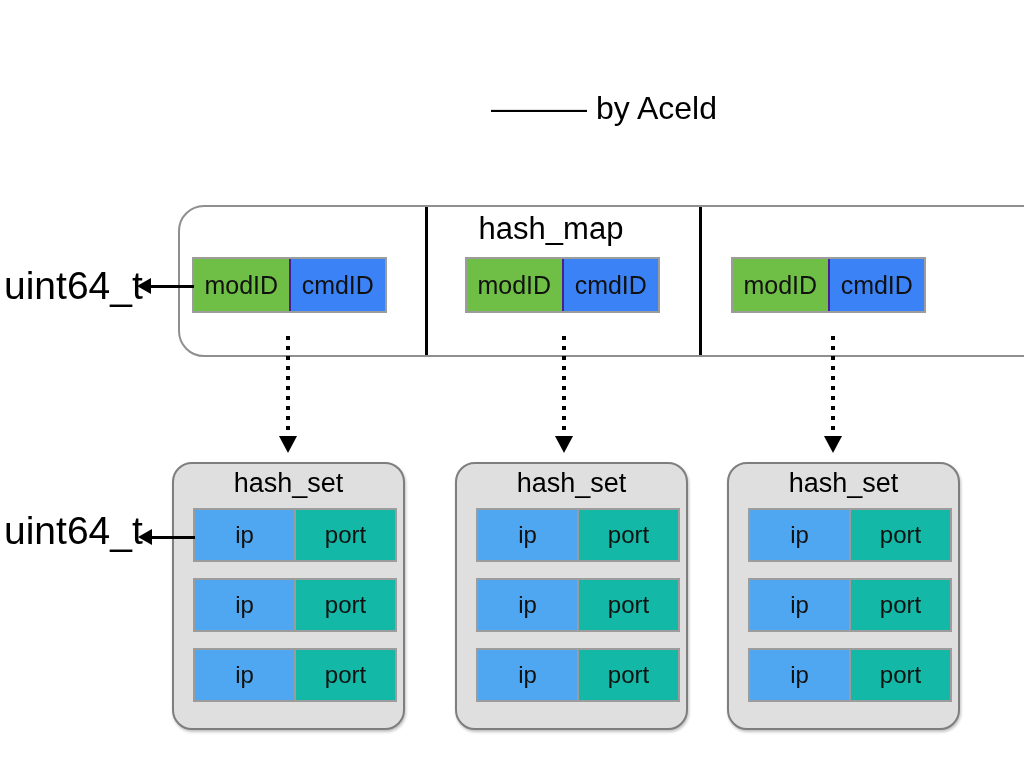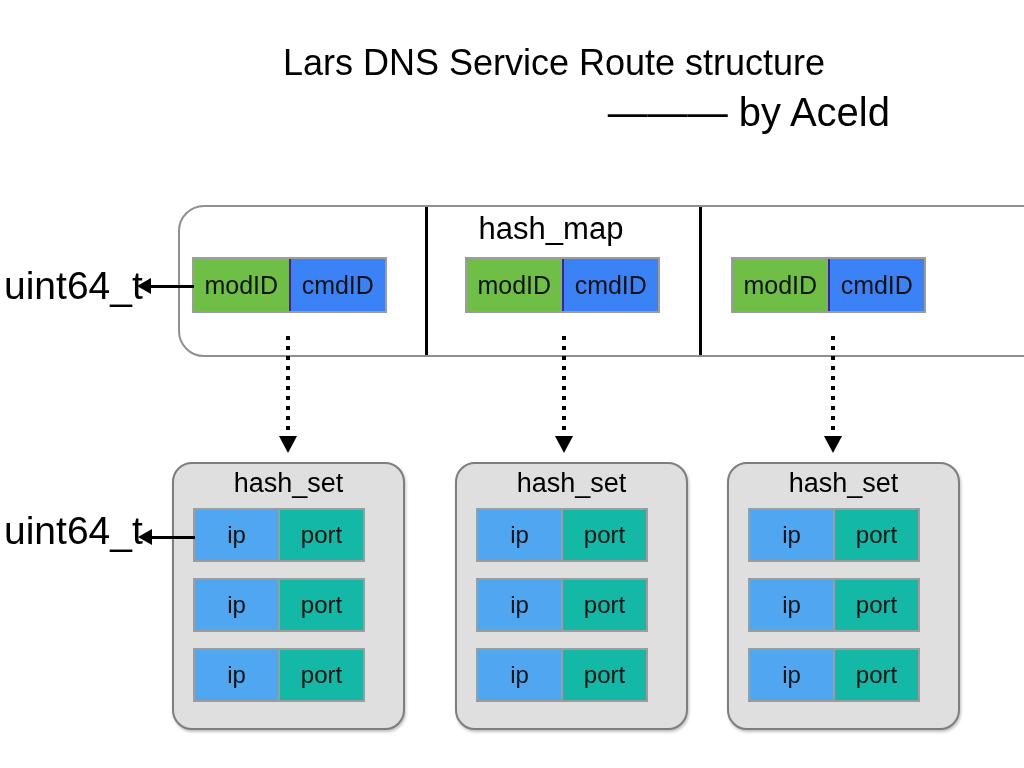--- a/index.html
+++ b/index.html
@@ -2,22 +2,22 @@
 <html><head>
 <meta charset="utf-8">
 <style>
   html,body{margin:0;padding:0;}
   body{font-family:"Liberation Sans",sans-serif;background:#fff;}
   .canvas{position:relative;width:1024px;height:768px;background:#ffffff;overflow:hidden;}
 
   
   .title-line1{position:absolute;left:254px;top:42px;width:600px;text-align:center;
     font-size:36px;color:#000;letter-spacing:0px;}
-  .title-line2{position:absolute;left:290px;top:90px;width:600px;text-align:right;
-    font-size:40px;color:#000;}
+  .title-line2{position:absolute;left:304px;top:90px;width:600px;text-align:center;
+    font-size:32px;color:#000;}
 
   
   .uint64{position:absolute;left:4px;font-size:39px;color:#000;}
   .uint64.top{top:264px;}
   .uint64.bottom{top:509px;}
 
   
   .h-line{position:absolute;height:3px;background:#000;z-index:5;}
   .h-head{position:absolute;width:0;height:0;border-top:8px solid transparent;
     border-bottom:8px solid transparent;border-right:14px solid #000;z-index:5;}
@@ -53,35 +53,34 @@
 
   
   .hashset{position:absolute;top:462px;width:233px;height:268px;background:#DFDFDF;
     border:2px solid #7e7e7e;border-radius:20px;box-sizing:border-box;
     box-shadow:1px 2px 3px rgba(0,0,0,0.25);}
   .hashset.s1{left:172px;}
   .hashset.s2{left:455px;}
   .hashset.s3{left:727px;}
   .hs-label{position:absolute;left:0;top:4px;width:100%;text-align:center;
     font-size:27px;color:#000;}
-  .row{position:absolute;left:19px;width:172px;height:54px;border:2px solid #9c9c9c;
+  .row{position:absolute;left:19px;width:204px;height:54px;border:2px solid #9c9c9c;
     box-sizing:border-box;display:flex;}
   .row .cell{flex:1;display:flex;align-items:center;justify-content:center;
     font-size:24px;color:#111;}
   .row .cell.first{border-right:2px solid #9c9c9c;}
   .row.r1{top:44px;}
   .row.r2{top:114px;}
   .row.r3{top:184px;}
 </style>
 </head>
 <body>
 
 <div class="canvas">
 
-  <div class="title-line1">Lars DNS Service Route structure</div>
   <div class="title-line2">——— by Aceld</div>
 
   <div class="uint64 top">uint64_t</div>
   <div class="h-head" style="left:137px;top:278px;"></div>
   <div class="h-line" style="left:149px;top:285px;width:45px;"></div>
 
   <div class="uint64 bottom">uint64_t</div>
   <div class="h-head" style="left:138px;top:529px;"></div>
   <div class="h-line" style="left:150px;top:536px;width:45px;"></div>
 

